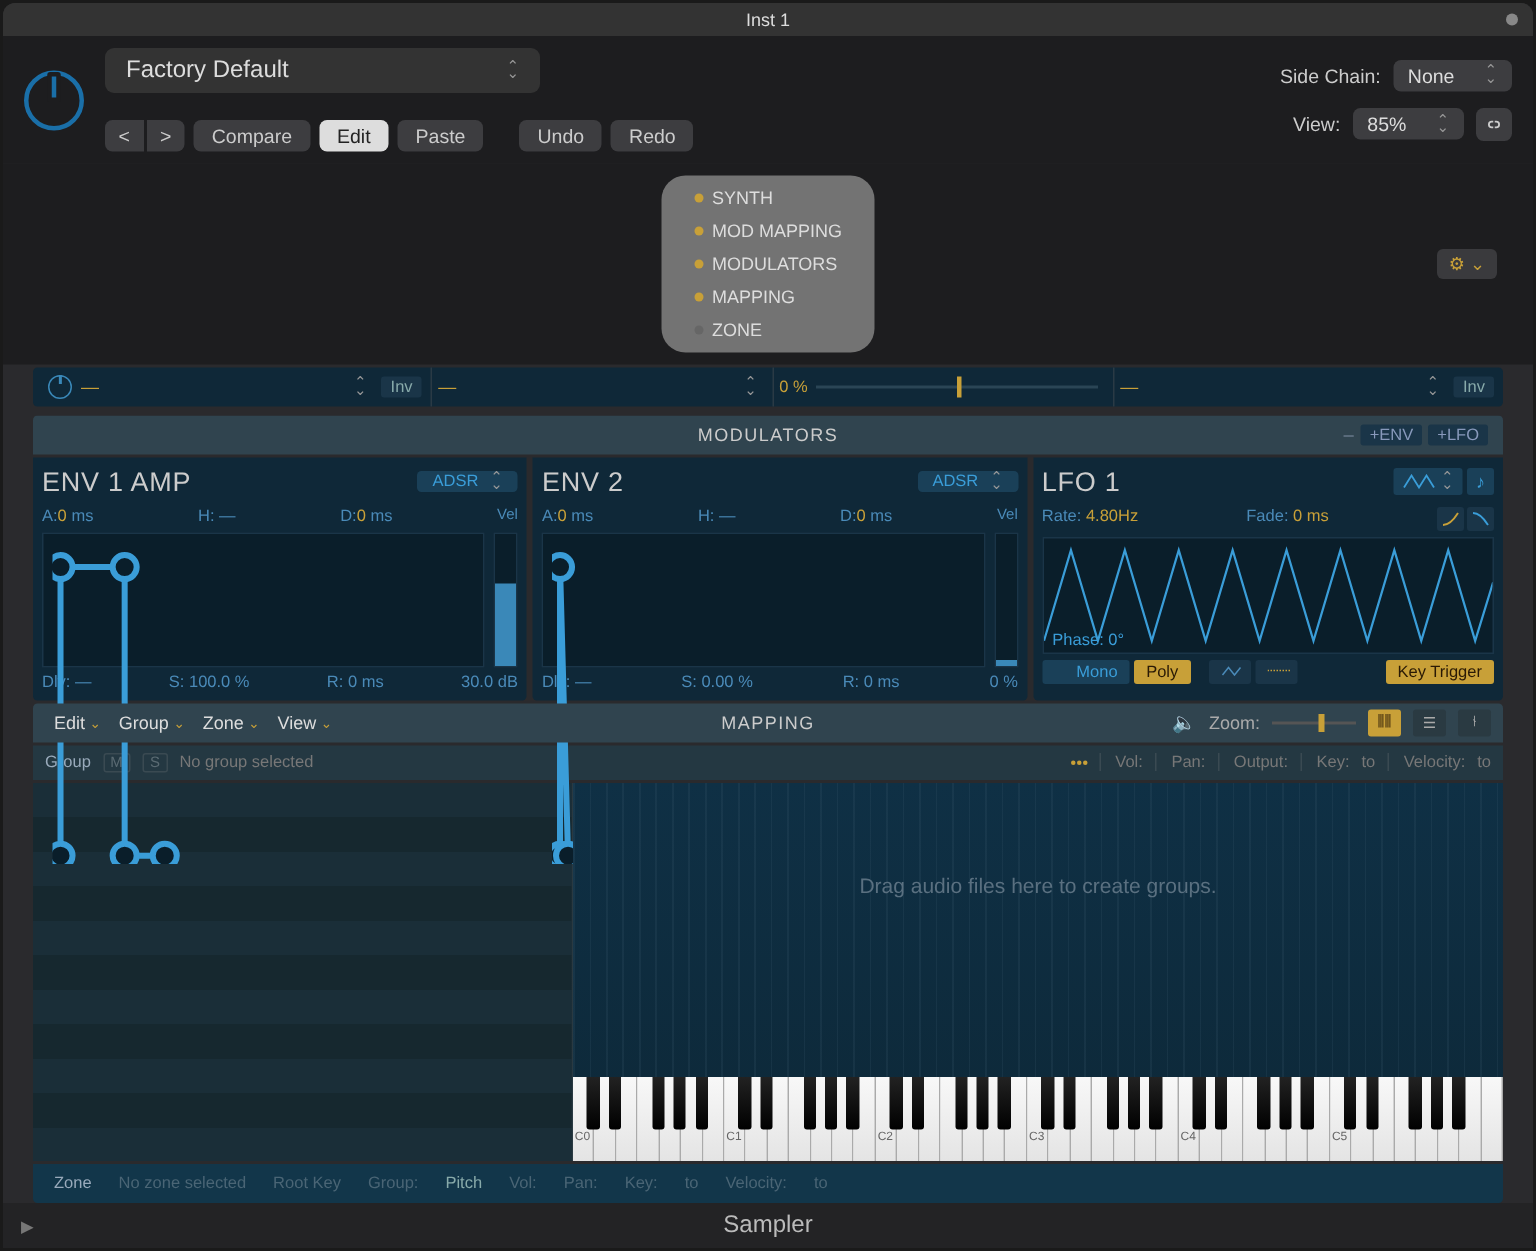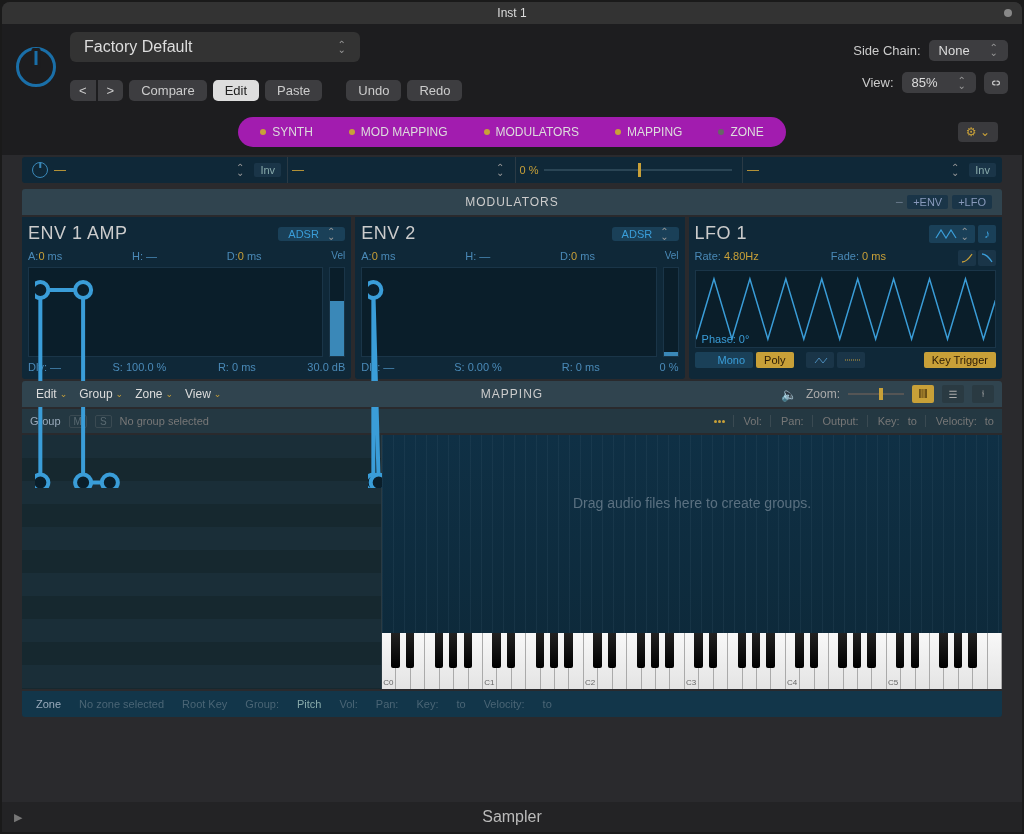--- a/index.html
+++ b/index.html
@@ -17,21 +17,21 @@
 .btn-nav { background:#3d3d40; padding:3px 9px; border-radius:5px; font-size:13px; color:#ccc; }
 .btn-group { display:flex; gap:2px; }
 .btn-group .btn-nav:first-child { border-radius:5px 0 0 5px; }
 .btn-group .btn-nav:last-child { border-radius:0 5px 5px 0; }
 .sp { flex:1; }
 .label { color:#ccc; font-size:13px; }
 .drop { background:#3d3d40; color:#ddd; padding:3px 10px; border-radius:5px; font-size:13px; display:flex; align-items:center; gap:20px; }
 .upd { font-size:10px; line-height:5px; color:#999; }
 .link-ic { width:24px; height:22px; background:#3d3d40; border-radius:5px; display:flex; align-items:center; justify-content:center; }
 .tabs { display:flex; align-items:center; justify-content:center; padding:8px; background:#1d1d1f; position:relative; }
-.tab-pill { background:#a21caf; border-radius:16px; padding:4px; display:flex; }
+.tab-pill { background:#737373; border-radius:16px; padding:4px; display:flex;flex-direction:column; }
 .tab { padding:4px 18px; border-radius:14px; font-size:12px; color:#ddd; display:flex; align-items:center; gap:6px; }
 .dot { width:6px; height:6px; border-radius:50%; background:#c8a038; }
 .dot.gr { background:#666; }
 .gear-btn { position:absolute; right:24px; background:#3a3a3d; border-radius:4px; padding:3px 8px; font-size:12px; color:#c8a038; }
 .subbar { display:flex; align-items:center; background:#0f2838; margin:2px 20px; border-radius:3px; height:26px; padding:0 6px; gap:6px; }
 .pw-sm { width:16px; height:16px; border:1.5px solid #3a88b8; border-radius:50%; position:relative; }
 .pw-sm::before { content:""; position:absolute; width:1.5px; height:6px; background:#3a88b8; top:-1px; left:50%; transform:translateX(-50%); }
 .dash { color:#c8a038; }
 .sub-seg { flex:1; display:flex; align-items:center; gap:6px; padding:0 4px; border-left:1px solid #2a3a45; height:100%; }
 .sub-seg:first-child { border:none; }
@@ -86,21 +86,21 @@
 .group-bar { background:#243842; height:24px; display:flex; align-items:center; padding:0 8px; font-size:11px; color:#777; gap:8px; }
 .mapping-body { display:flex; height:254px; background:#14252e; }
 .map-left { width:360px; background:#1a2e38; border-right:1px solid #2a3a42; }
 .map-left-rows { height:100%; background:repeating-linear-gradient(to bottom,#1a2e38 0,#1a2e38 23px,#16282f 23px,#16282f 46px); }
 .map-main { flex:1; position:relative; background:linear-gradient(to bottom,#0f3045,#0d2838); }
 .drag-hint { position:absolute; top:60px; left:0; right:0; text-align:center; color:#5a7080; font-size:14px; }
 .vstripes { position:absolute; inset:0; background:repeating-linear-gradient(to right, rgba(60,90,110,.2) 0, rgba(60,90,110,.2) 1px, transparent 1px, transparent 11px); }
 .piano { position:absolute; bottom:0; left:0; right:0; height:56px; background:#fff; display:flex; }
 .wkey { flex:1; border-right:1px solid #aaa; position:relative; background:linear-gradient(to bottom,#f8f8f8,#e4e4e4); }
 .bkey { position:absolute; top:0; width:62%; height:62%; background:linear-gradient(to bottom,#222,#000); left:70%; z-index:2; border-radius:0 0 2px 2px; }
-.oct-lbl { position:absolute; bottom:2px; right:2px; font-size:8px; color:#666; }
+.oct-lbl { position:absolute; bottom:12px; right:2px; font-size:8px; color:#666; }
 .zone-bar { background:#12364a; height:26px; display:flex; align-items:center; padding:0 14px; font-size:11px; color:#4a6575; gap:18px; border-radius:0 0 3px 3px; }
 .zone-bar .zl { color:#9ab; }
 .footer { height:30px; display:flex; align-items:center; justify-content:center; background:#232325; position:relative; margin-top:auto; }
 .footer-t { color:#bbb; font-size:16px; }
 .play-tri { position:absolute; left:12px; color:#777; font-size:11px; }
 .spk-ic { color:#aaa; font-size:13px; }
 .ms-box { border:1px solid #3a4a52; padding:0 4px; font-size:10px; color:#5a6a72; border-radius:2px; }
 .gb-seg { border-left:1px solid #3a4a52; padding-left:10px; display:flex; gap:8px; align-items:center; }
 .sq-stack { display:flex; gap:1px; }
 .sq-stack span { width:3px; height:3px; background:#c8a038; border-radius:50%; display:inline-block; }

